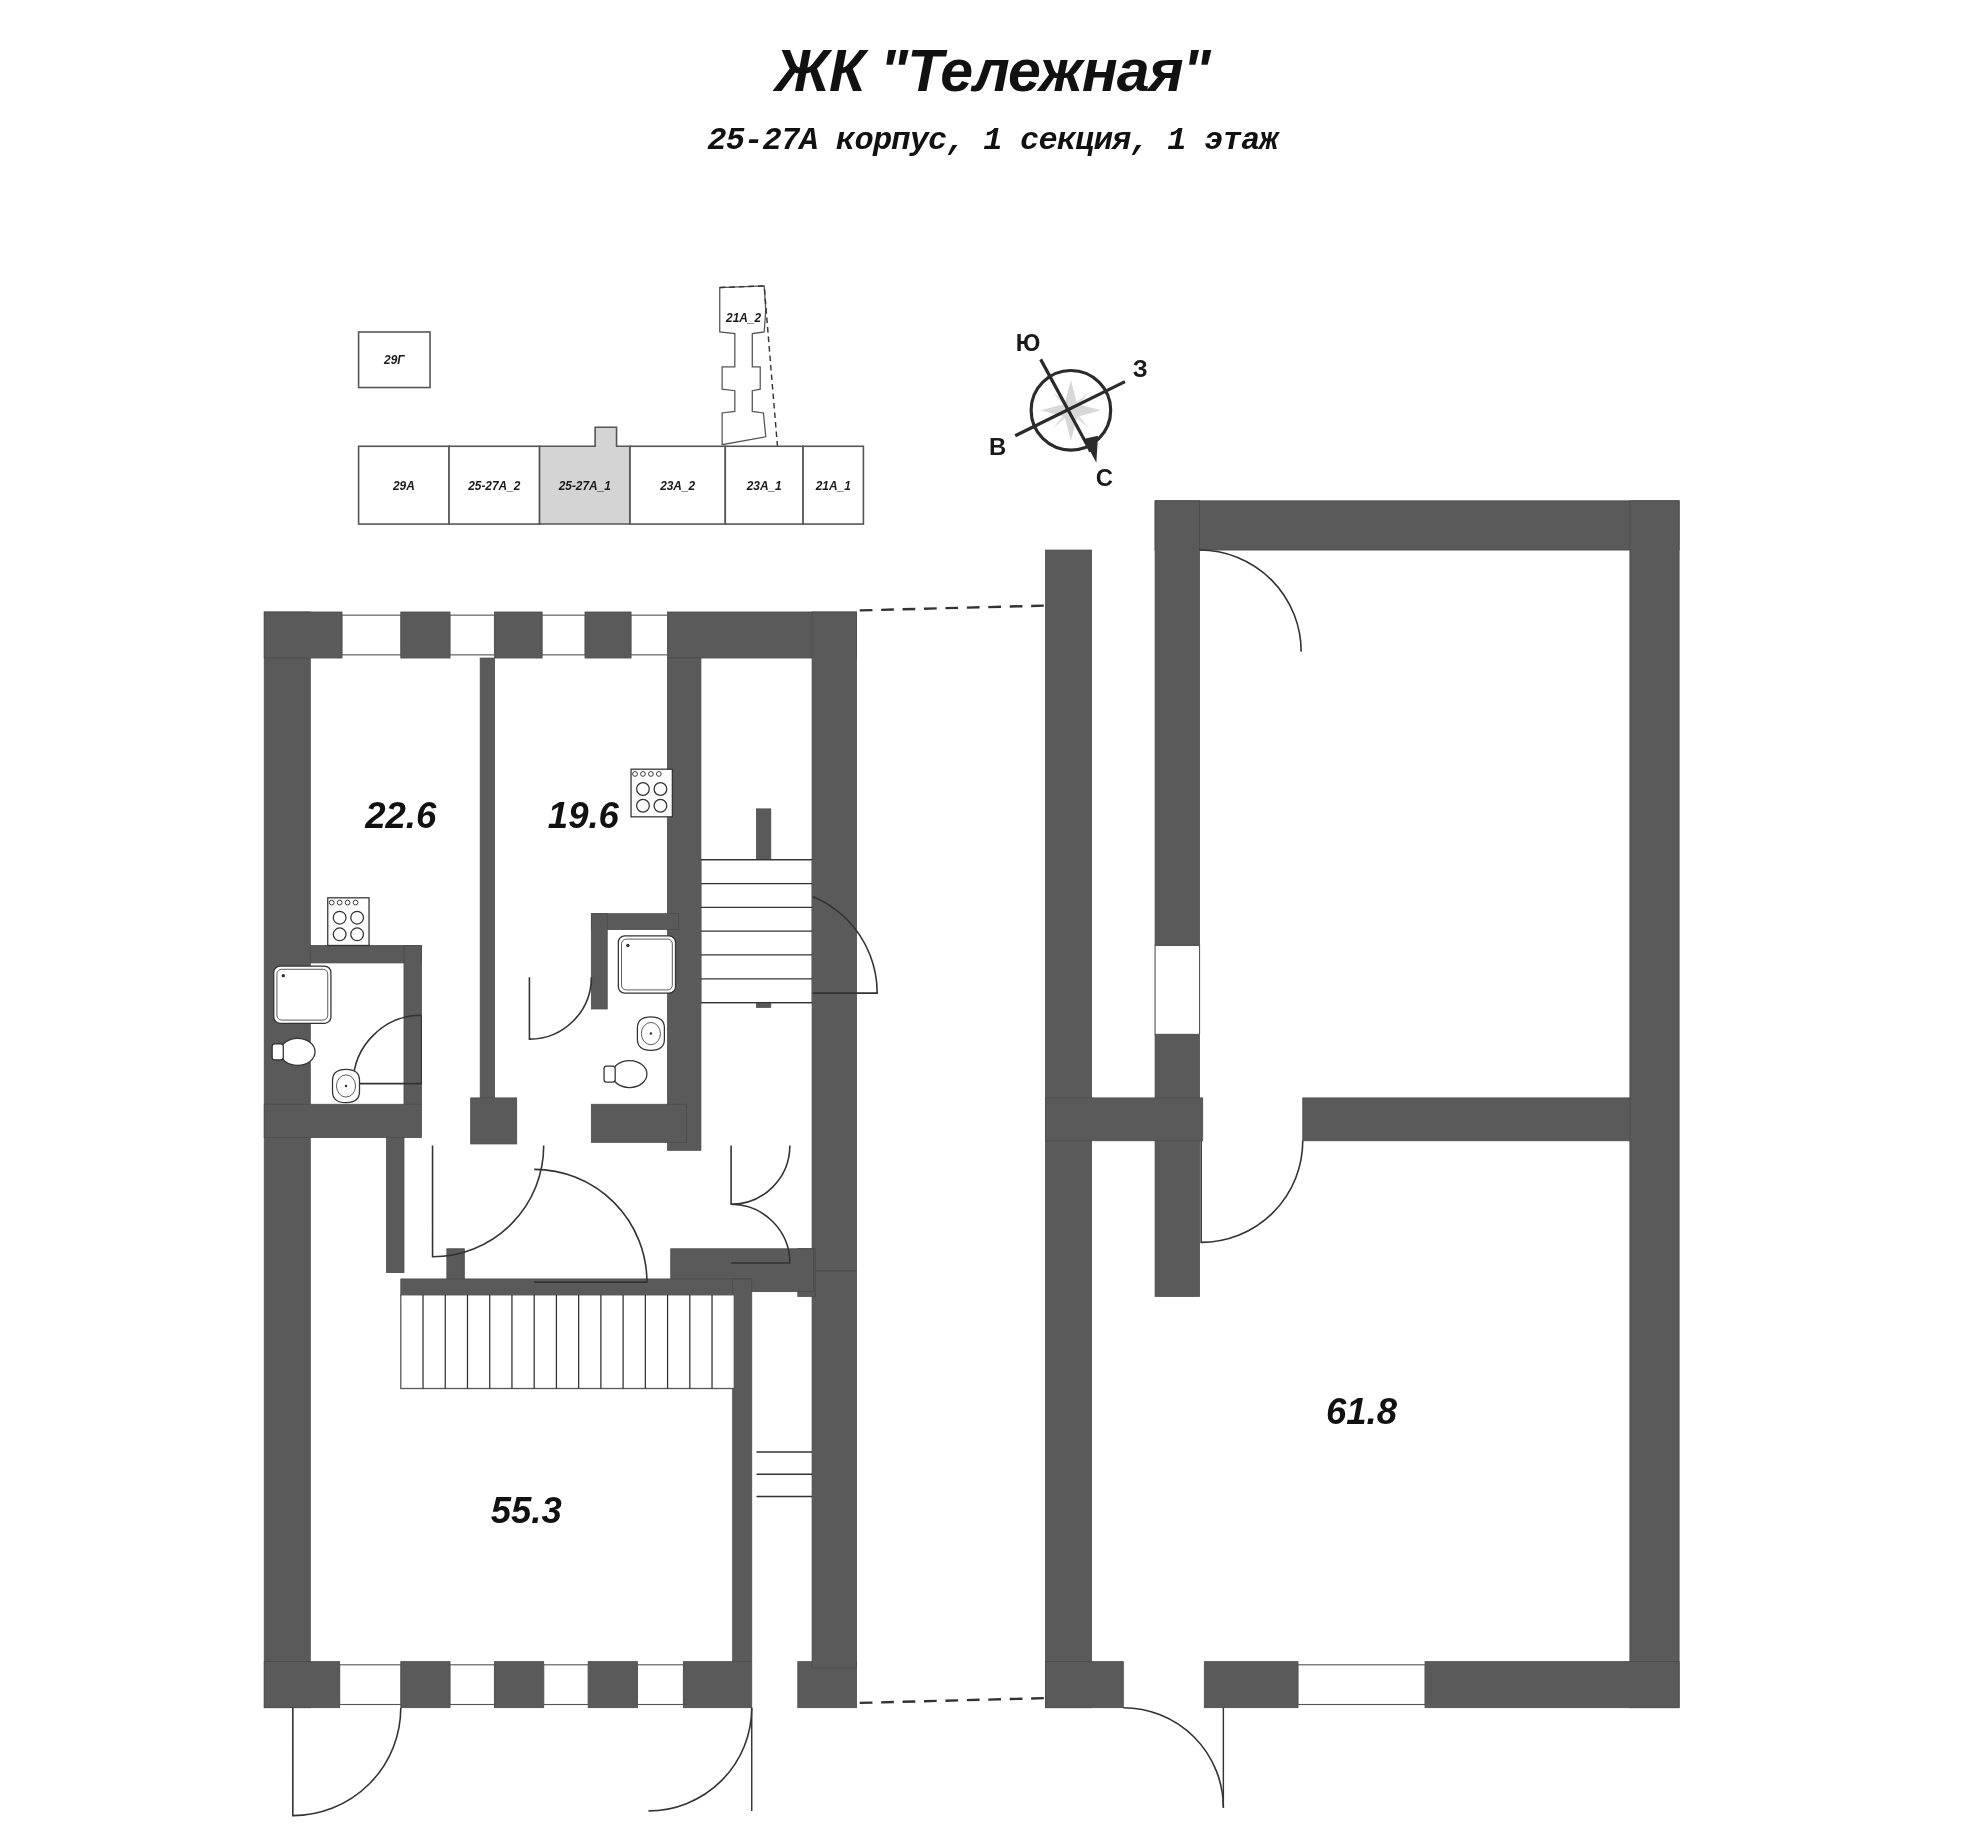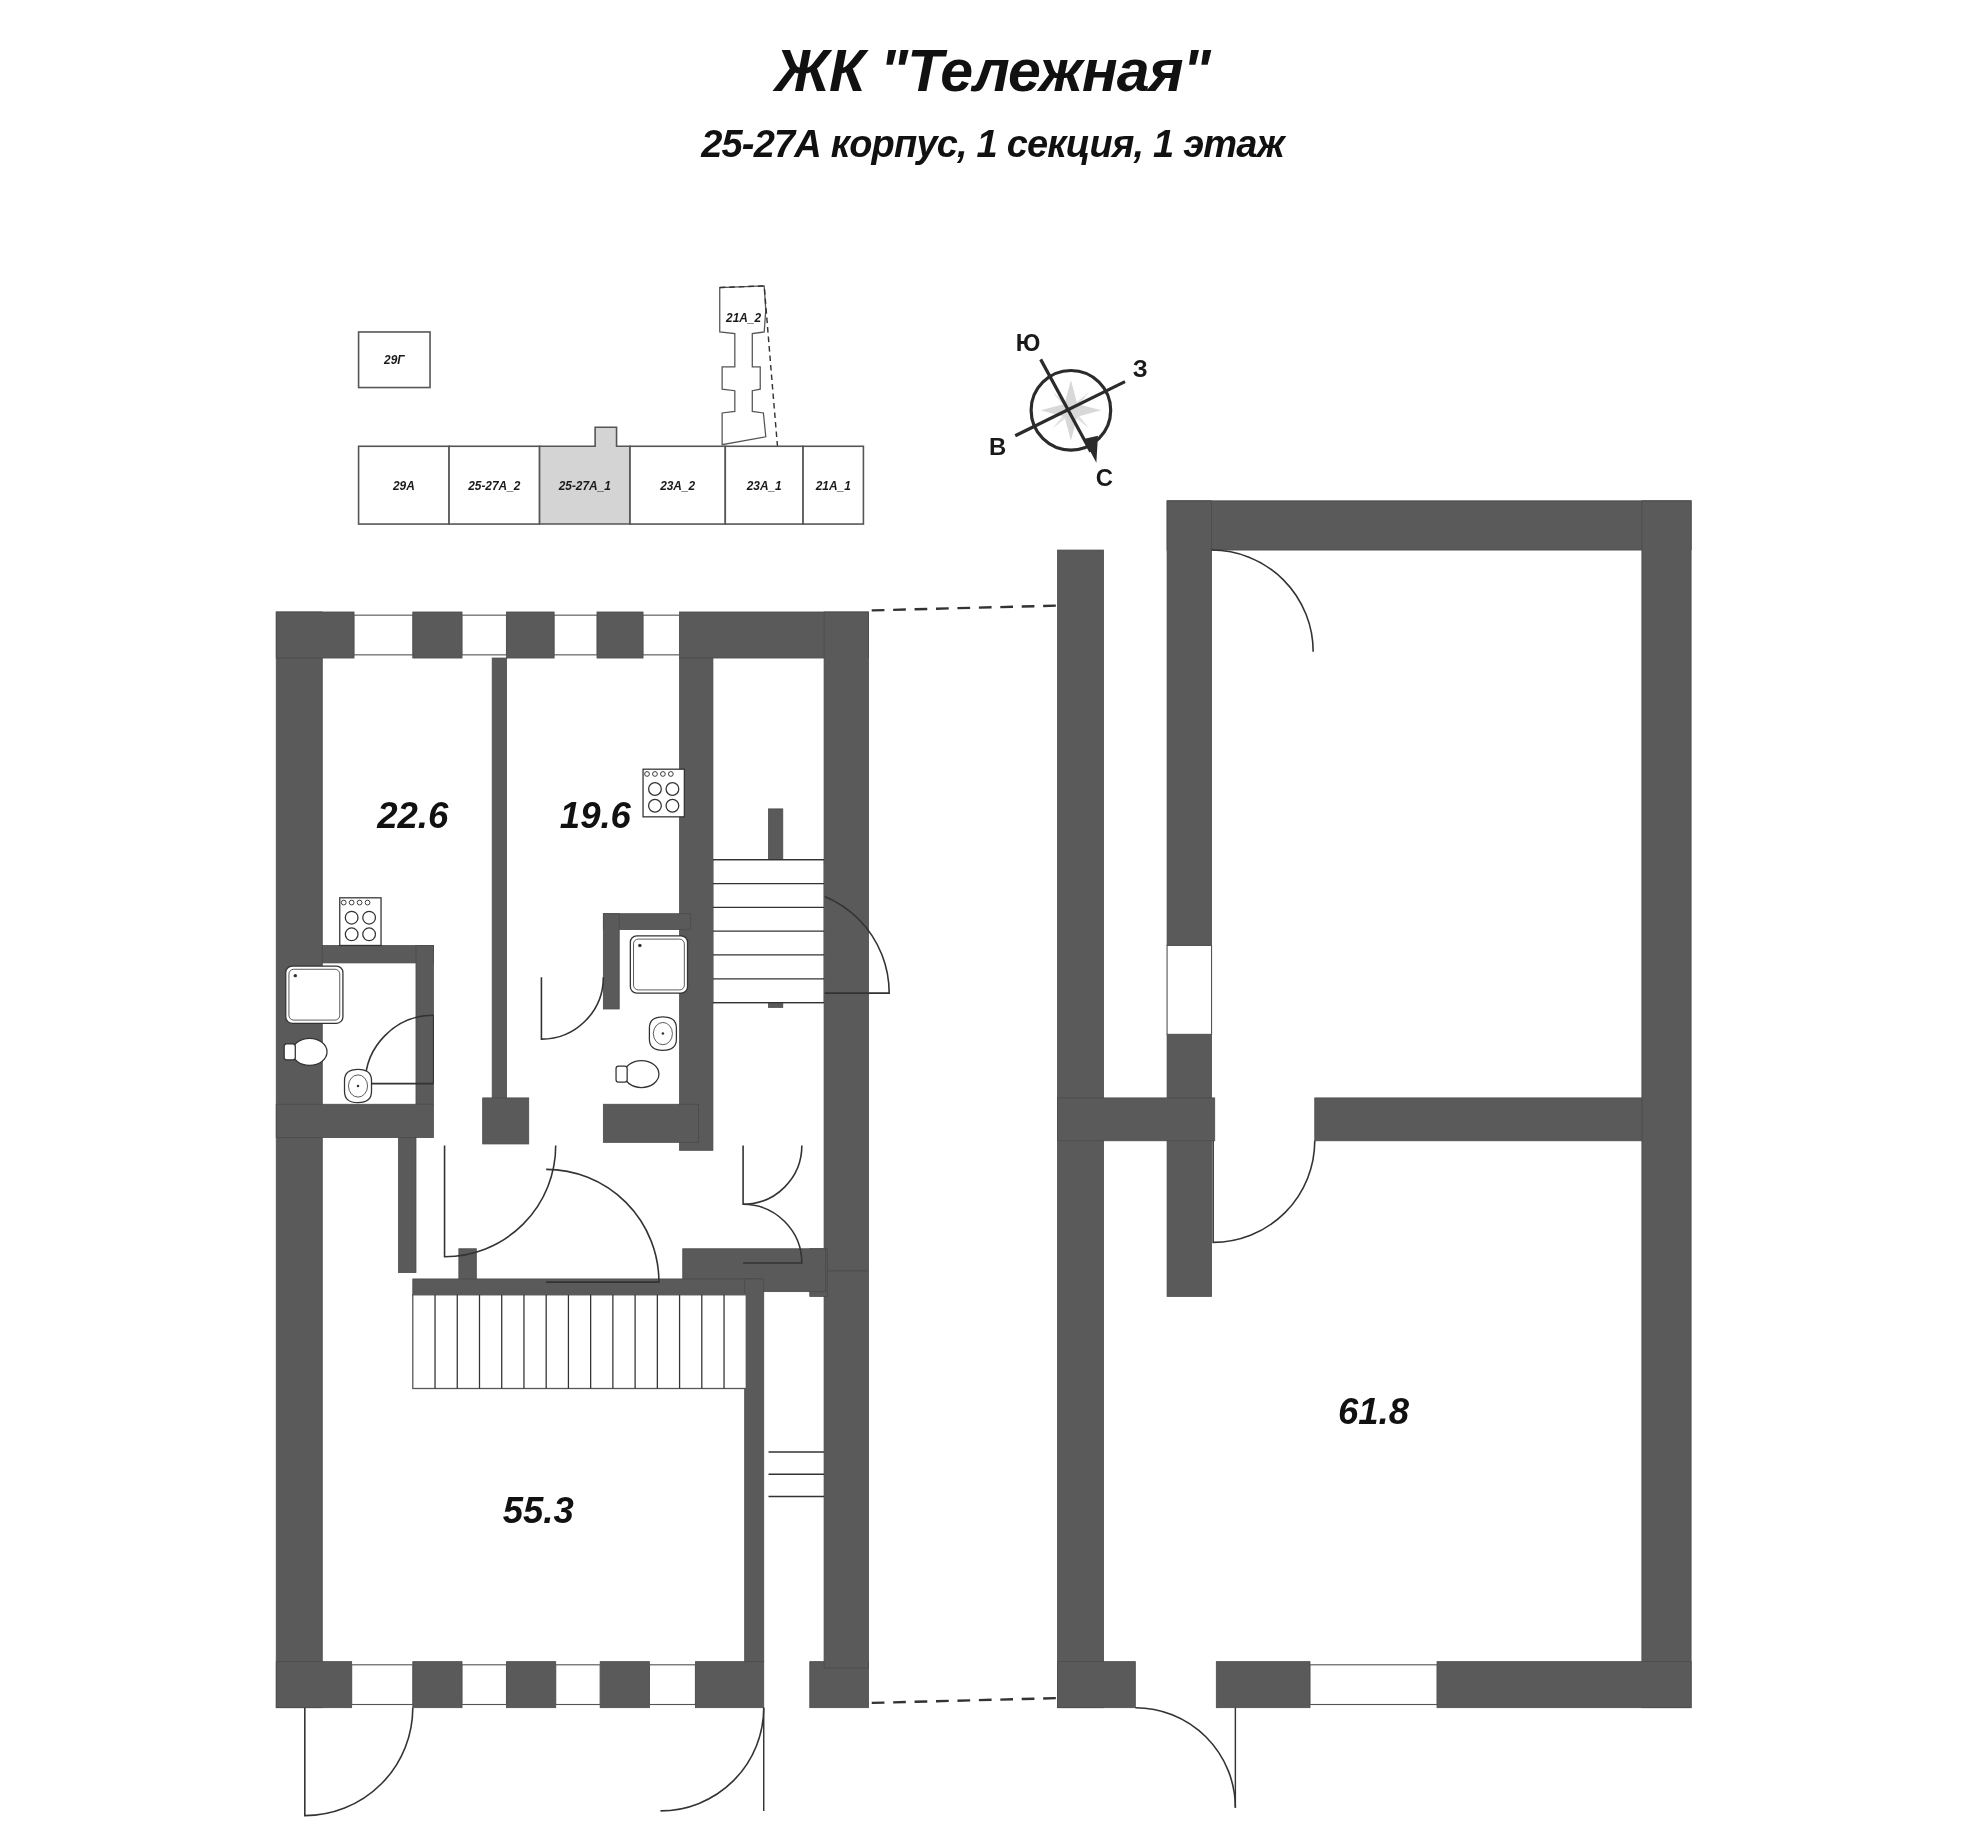--- a/index.html
+++ b/index.html
@@ -11,28 +11,28 @@
   }
   .stage{position:absolute;left:0;top:0;width:1985px;height:1843px;}
 
   
   .title-block{position:absolute;left:0;top:38px;width:1985px;text-align:center;}
   .title-main{
     font-size:59px;font-style:italic;font-weight:700;letter-spacing:-0.8px;
     line-height:1.12;white-space:nowrap;
   }
   .title-sub{
-    font-size:38px;font-style:italic;font-weight:700;letter-spacing:-0.8px;
-    line-height:1.15;margin-top:19px;white-space:nowrap;
+    font-size:32px;font-style:italic;font-weight:700;letter-spacing:-0.8px;
+    line-height:1.15;margin-top:19px;white-space:nowrap;font-family:Liberation Mono, monospace;
   }
 
   
   .keymap{position:absolute;left:349px;top:278px;width:524px;height:254px;}
   .compass{position:absolute;left:977px;top:318px;width:191px;height:183px;}
-  .plan{position:absolute;left:254px;top:580px;width:1715px;height:1247px;}
+  .plan{position:absolute;left:242px;top:580px;width:1715px;height:1247px;}
 
   svg{display:block;overflow:visible;}
 
   
   .km-label{
     font-family:"Liberation Sans","DejaVu Sans",sans-serif;
     font-size:15px;font-style:italic;font-weight:700;fill:#1a1a1a;
     text-anchor:middle;dominant-baseline:middle;
   }
   

